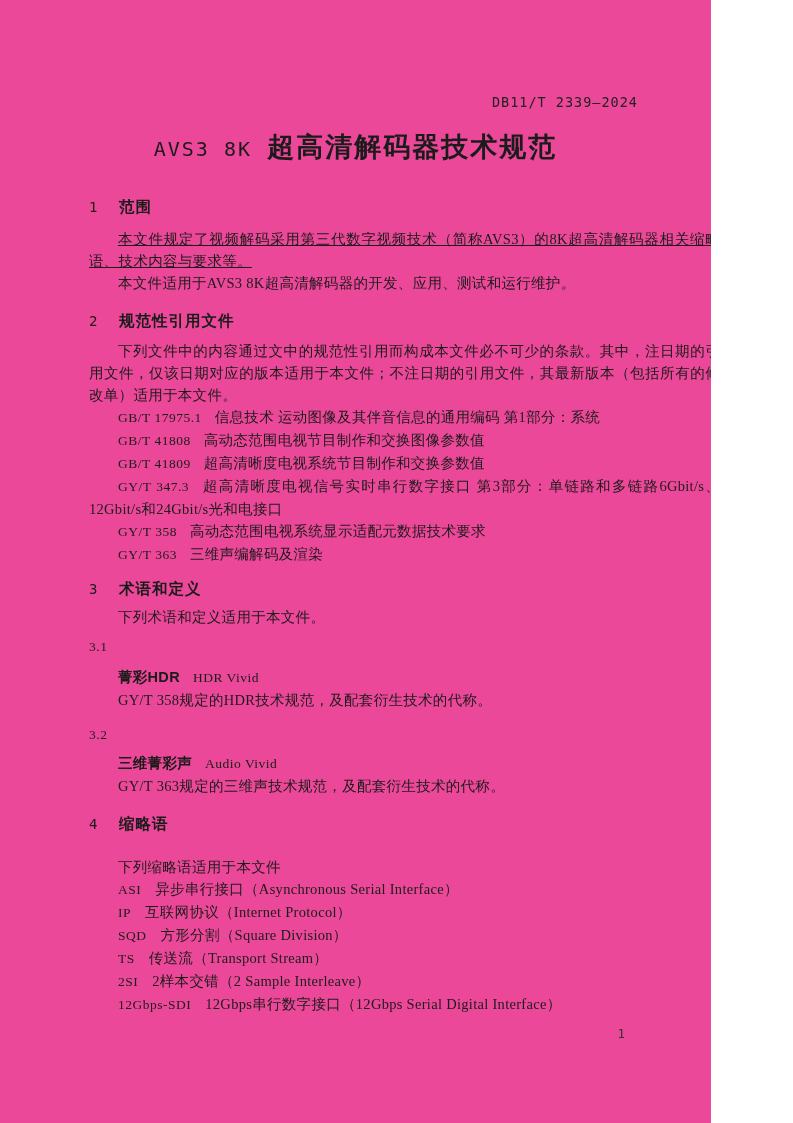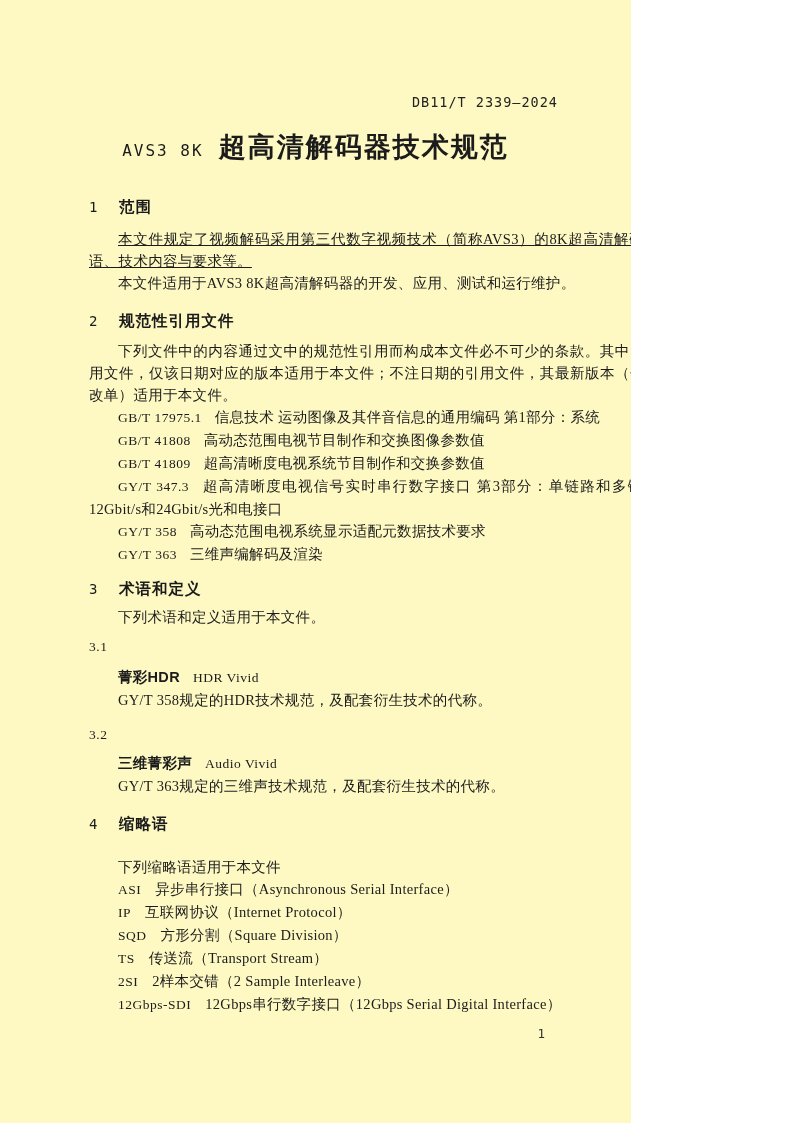--- a/index.html
+++ b/index.html
@@ -1,38 +1,38 @@
 <!DOCTYPE html>
 <html><head>
 <meta charset="utf-8">
 <style>
   html,body { margin:0; padding:0; background:#ffffff; }
   .page {
     position:relative;
-    width:631px; height:1123px;
-    background:#fef9c3;
+    width:711px; height:1123px;
+    background:#ec4899;
     color:#1b1b1b;
     font-family:"Liberation Serif", serif;
     font-size:14.5px;
     overflow:hidden;
   }
   .doc-number {
     position:absolute; top:94px; right:73px;
     font-family:"DejaVu Sans Mono", monospace;
     font-size:13.5px; letter-spacing:1px;
     color:#222;
   }
   .title {
     position:absolute; top:129px; left:0; right:0;
     margin:0; text-align:center;
     font-weight:bold;
   }
   .title-latin {
     font-family:"DejaVu Sans Mono", monospace;
-    font-weight:normal; font-size:16px; letter-spacing:2px;
+    font-weight:normal; font-size:20px; letter-spacing:2px;
     margin-right:8px;
   }
   .title-cn {
     font-family:"Liberation Sans", sans-serif;
     font-weight:bold; font-size:27px; letter-spacing:2px;
   }
   .content {
     position:absolute; left:89px; top:196px;
     width:631px;
     line-height:22px;

